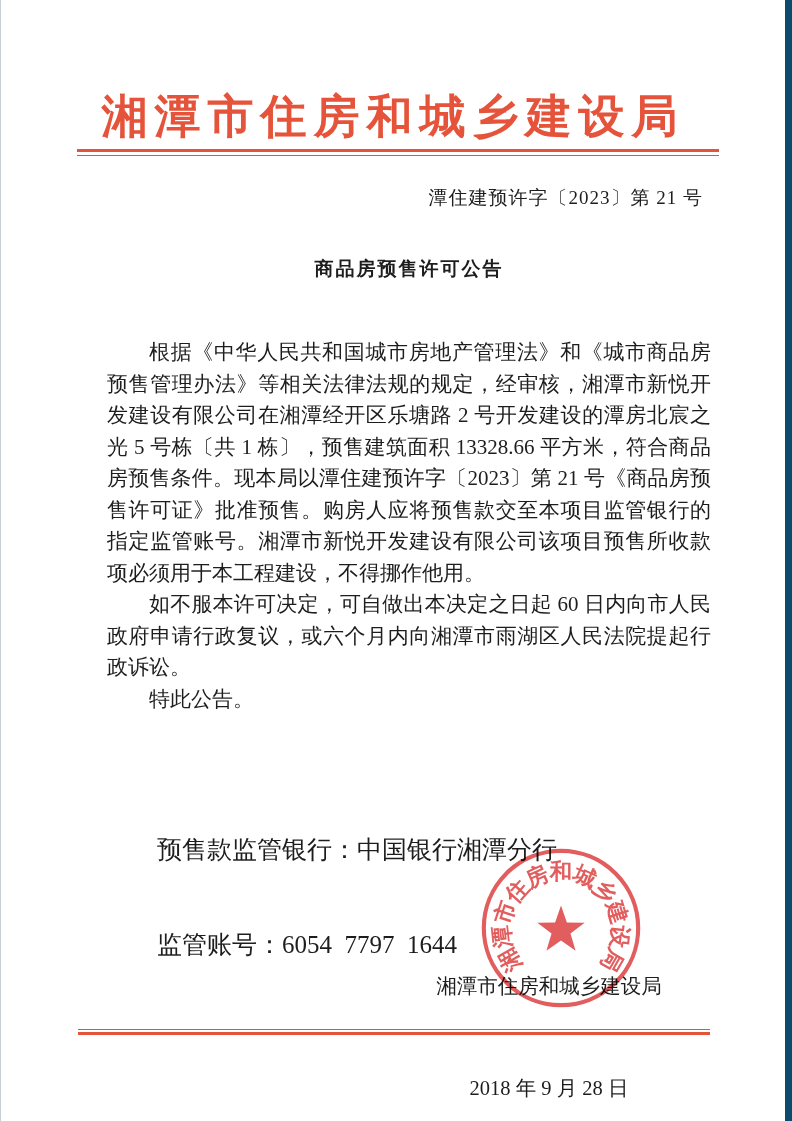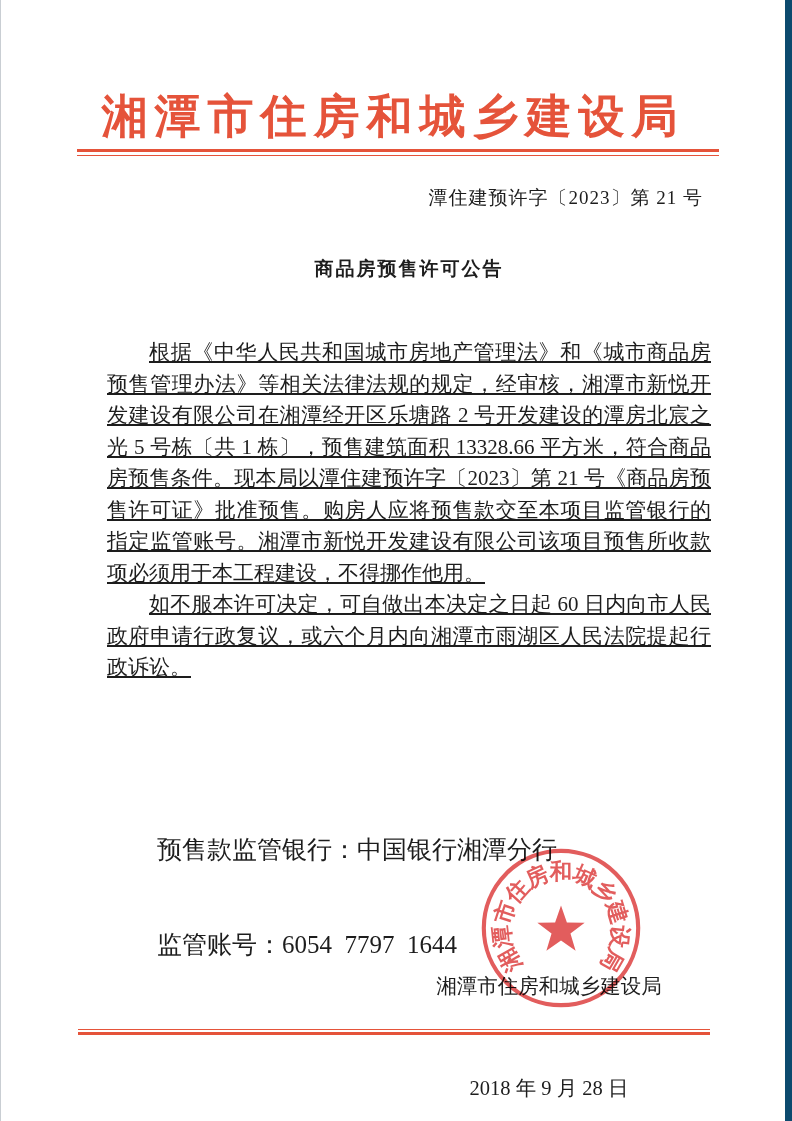--- a/index.html
+++ b/index.html
@@ -41,21 +41,20 @@
     position:absolute;top:256px;left:106px;width:604px;
     text-align:center;
     font-size:19px;font-weight:bold;letter-spacing:2px;
     white-space:nowrap;
   }
   .body-text{
     position:absolute;top:337px;left:106px;width:604px;
     font-size:21px;line-height:31.5px;
     text-align:justify;
     text-justify:inter-character;
-    text-decoration:underline;
   }
   .body-text p{text-indent:2em;}
   .bank-block{
     position:absolute;top:771px;left:106px;width:604px;
     font-size:25px;line-height:31.5px;
     white-space:pre-wrap;
   }
   .bank-block div{text-indent:2em;}
   .signature-block{
     position:absolute;top:901px;left:428px;width:240px;
@@ -95,20 +94,21 @@
 
   <div class="letterhead-rule"></div>
 
   <div class="doc-number">潭住建预许字〔2023〕第 21 号</div>
 
   <div class="announcement-title">商品房预售许可公告</div>
 
   <div class="body-text">
     <p>根据《中华人民共和国城市房地产管理法》和《城市商品房预售管理办法》等相关法律法规的规定，经审核，湘潭市新悦开发建设有限公司在湘潭经开区乐塘路 2 号开发建设的潭房北宸之光 5 号栋〔共 1 栋〕，预售建筑面积 13328.66 平方米，符合商品房预售条件。现本局以潭住建预许字〔2023〕第 21 号《商品房预售许可证》批准预售。购房人应将预售款交至本项目监管银行的指定监管账号。湘潭市新悦开发建设有限公司该项目预售所收款项必须用于本工程建设，不得挪作他用。</p>
     <p>如不服本许可决定，可自做出本决定之日起 60 日内向市人民政府申请行政复议，或六个月内向湘潭市雨湖区人民法院提起行政诉讼。</p>
+    <p>特此公告。</p>
   </div>
 
   <div class="bank-block">
     <div>预售款监管银行：中国银行湘潭分行</div>
     <div>监管账号：6054  7797  1644</div>
   </div>
 
   <div class="signature-block">
     <div>湘潭市住房和城乡建设局</div>
     <div>2018 年 9 月 28 日</div>

